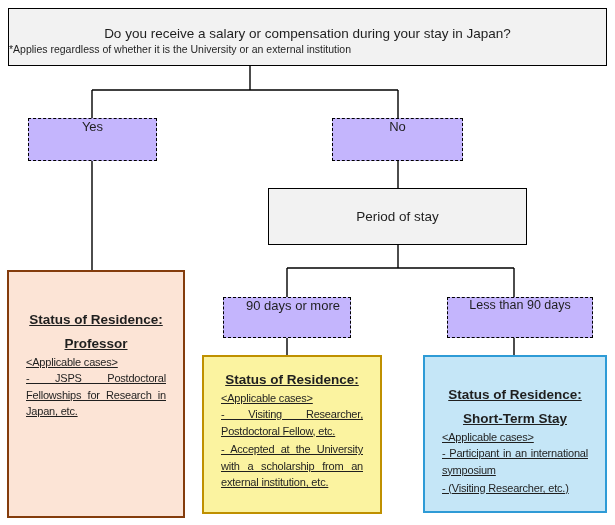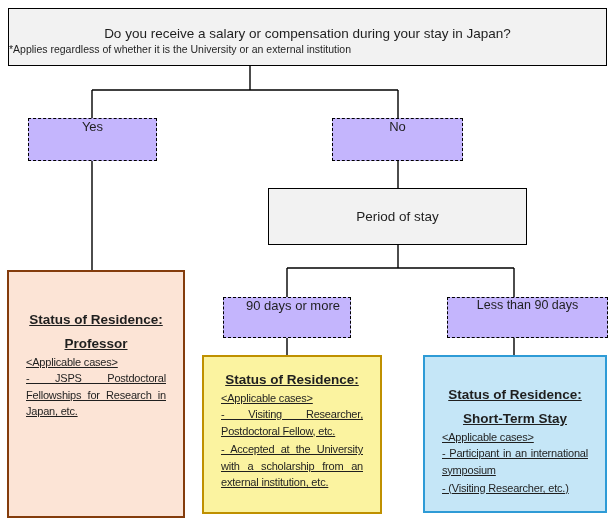--- a/index.html
+++ b/index.html
@@ -27,21 +27,21 @@
     left: 8px; top: 8px; width: 599px; height: 58px;
     flex-direction: column; justify-content: center;
   }
   .q-title { font-size: 13.5px; text-align: center; margin-top: 6px; }
   .q-note  { font-size: 10.5px; text-align: left; width: 100%; padding-right: 7px; box-sizing: border-box; margin-top: 2px; }
 
   #yes-box { left: 28px;  top: 118px; width: 129px; height: 43px; }
   #no-box  { left: 332px; top: 118px; width: 131px; height: 43px; }
   #period-box { left: 268px; top: 188px; width: 259px; height: 57px; font-size: 13.5px; }
   #ninety-box { left: 223px; top: 297px; width: 128px; height: 41px; font-size: 13px; padding-left: 12px; }
-  #less90-box { left: 447px; top: 297px; width: 161px; height: 41px; font-size: 12.5px; }
+  #less90-box { left: 447px; top: 297px; width: 146px; height: 41px; font-size: 12.5px; }
 
   
   .outcome { z-index: 1; padding: 0 17px; text-decoration: underline; }
   #professor-box {
     left: 7px; top: 270px; width: 178px; height: 248px;
     background: #FCE4D6; border: 2px solid #843C0C; padding-top: 36px;
   }
   #cultural-box {
     left: 202px; top: 355px; width: 180px; height: 159px;
     background: #FBF3A0; border: 2px solid #BF9000; padding-top: 11px;

